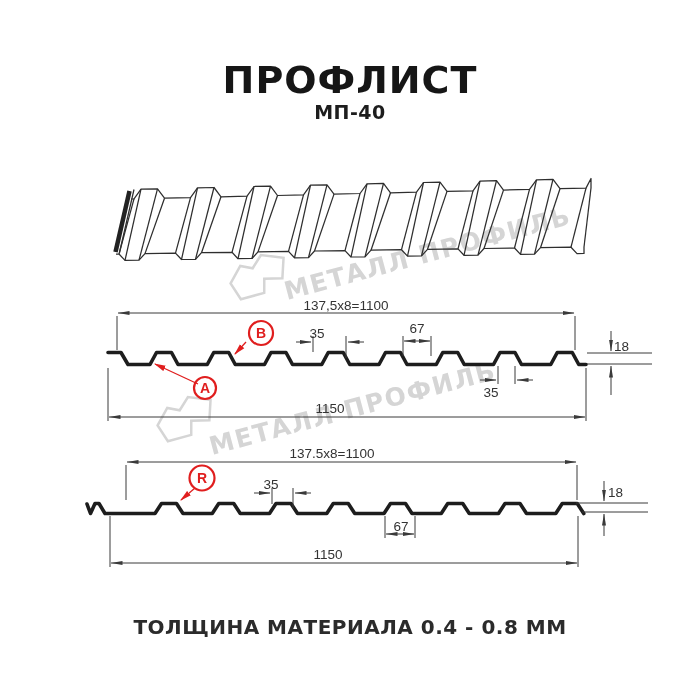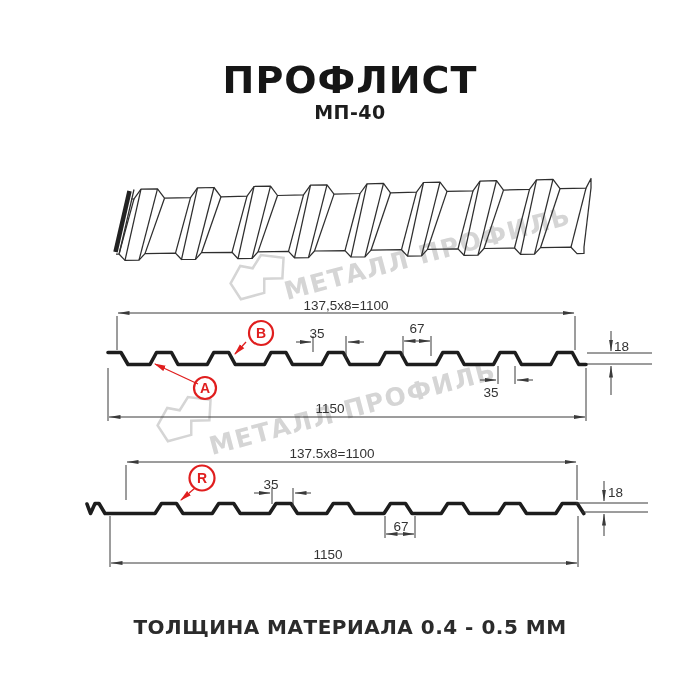--- a/index.html
+++ b/index.html
@@ -15,21 +15,21 @@
   svg{position:absolute;left:0;top:0;}
   .dimtxt{font-family:"Liberation Sans",sans-serif;font-size:13.5px;fill:#333333;}
   .calltxt{font-family:"Liberation Sans",sans-serif;font-size:14px;font-weight:bold;}
   .wmtxt{font-family:"DejaVu Sans",sans-serif;font-weight:700;font-size:25px;letter-spacing:1.5px;}
 </style>
 </head>
 <body>
 
 <div class="abs" id="title">ПРОФЛИСТ</div>
 <div class="abs" id="subtitle">МП-40</div>
-<div class="abs" id="footer">ТОЛЩИНА МАТЕРИАЛА 0.4 - 0.5 ММ</div>
+<div class="abs" id="footer">ТОЛЩИНА МАТЕРИАЛА 0.4 - 0.8 ММ</div>
 
 <svg id="drawing" width="700" height="700" viewBox="0 0 700 700">
   <defs>
     <marker id="mDim" viewBox="0 0 12 5" refX="11.5" refY="2.5" markerWidth="12" markerHeight="5" orient="auto-start-reverse">
         <path d="M0,0.5 L12,2.5 L0,4.5 Z" fill="#3a3a3a"></path>
       </marker>
     <marker id="mRed" viewBox="0 0 10 6" refX="9" refY="3" markerWidth="9" markerHeight="5.5" orient="auto-start-reverse">
         <path d="M0,0.5 L10,3 L0,5.5 Z" fill="#e01e1e"></path>
       </marker>
   </defs>

